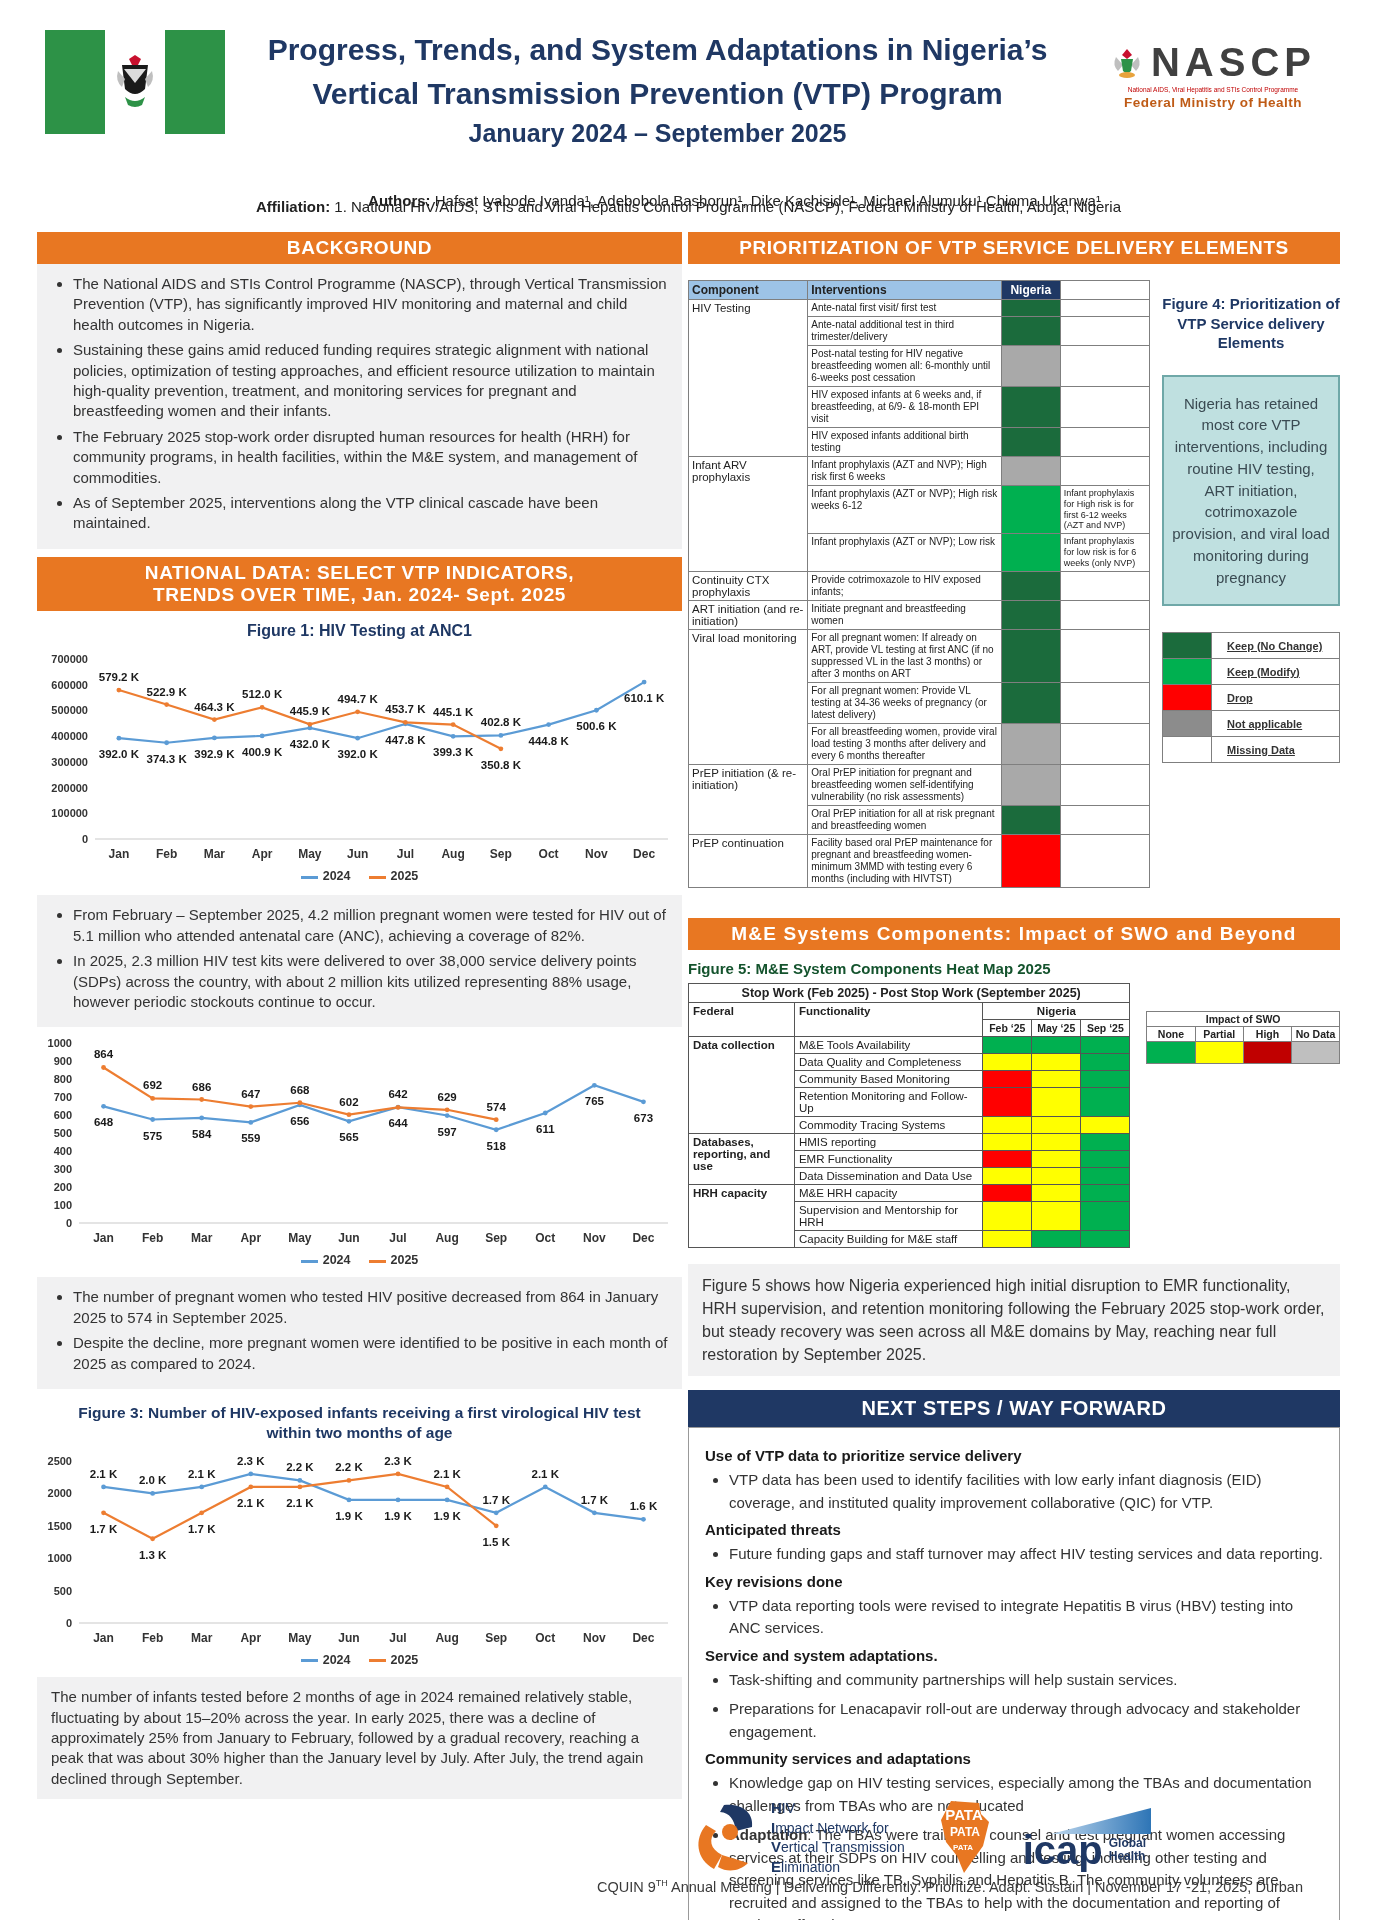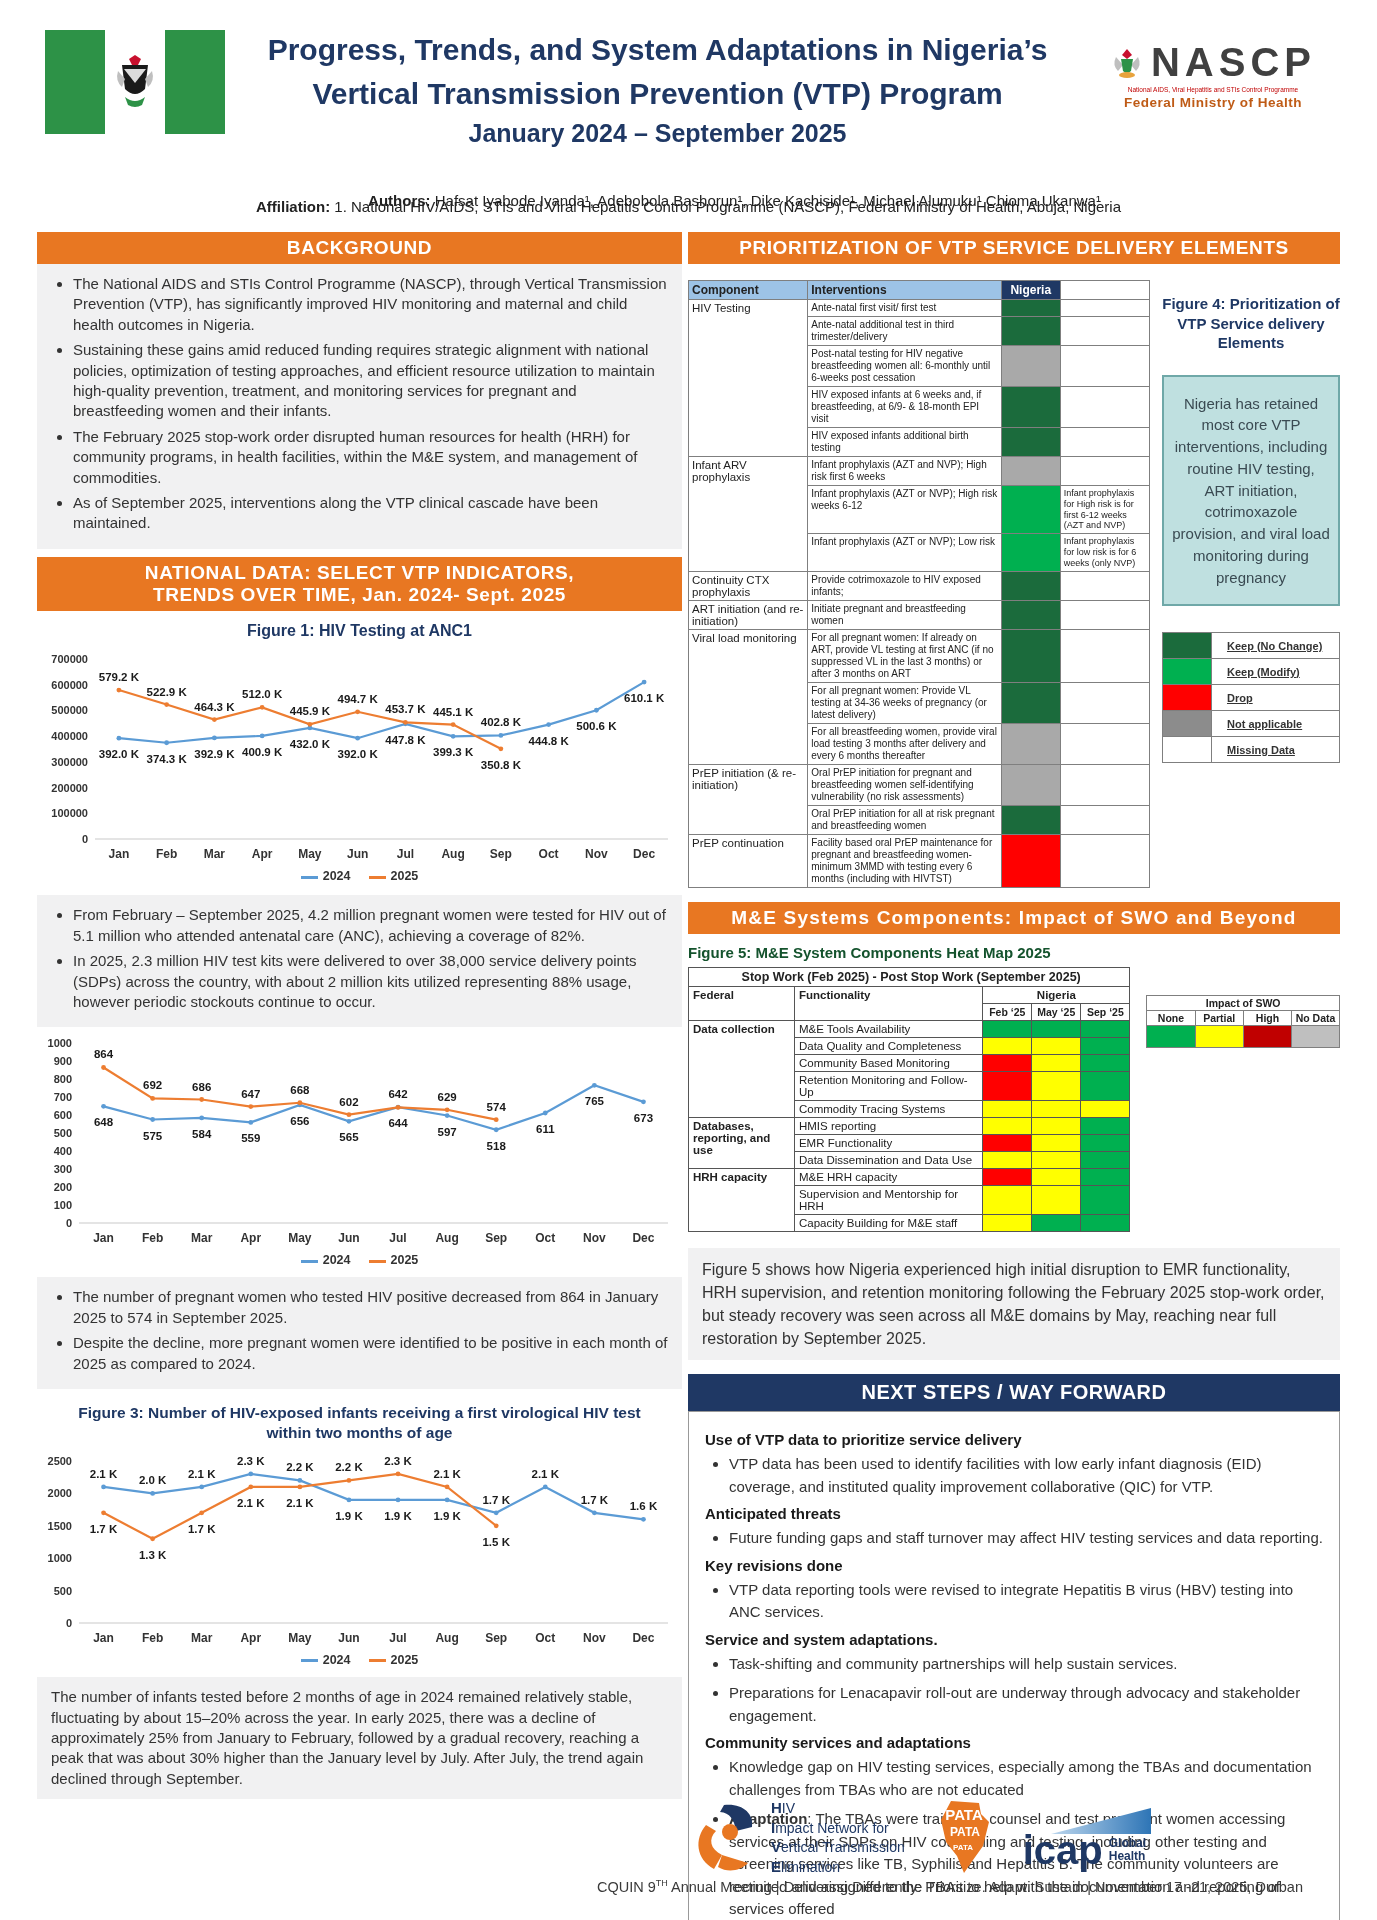--- a/index.html
+++ b/index.html
@@ -518,21 +518,21 @@
               </tr>
               <tr>
                 <td class="sw" style="background: rgb(255, 255, 255);"></td>
                 <td class="lbl">Missing Data</td>
               </tr>
             </tbody>
           </table>
       </div>
     </div>
 
-    <div class="section-bar" style="margin-top:14px;letter-spacing:1.2px">M&amp;E Systems Components: Impact of SWO and Beyond</div>
+    <div class="section-bar" style="margin-top:30px;letter-spacing:1.2px">M&amp;E Systems Components: Impact of SWO and Beyond</div>
     <div class="fig5">Figure 5: M&amp;E System Components Heat Map 2025</div>
 
     <div id="heat-row">
       <table id="heat-table">
         <thead>
           <tr>
             <th class="span" colspan="5">Stop Work (Feb 2025) - Post Stop Work (September 2025)</th>
           </tr>
           <tr>
             <th rowspan="2" style="vertical-align:top">Federal</th>

